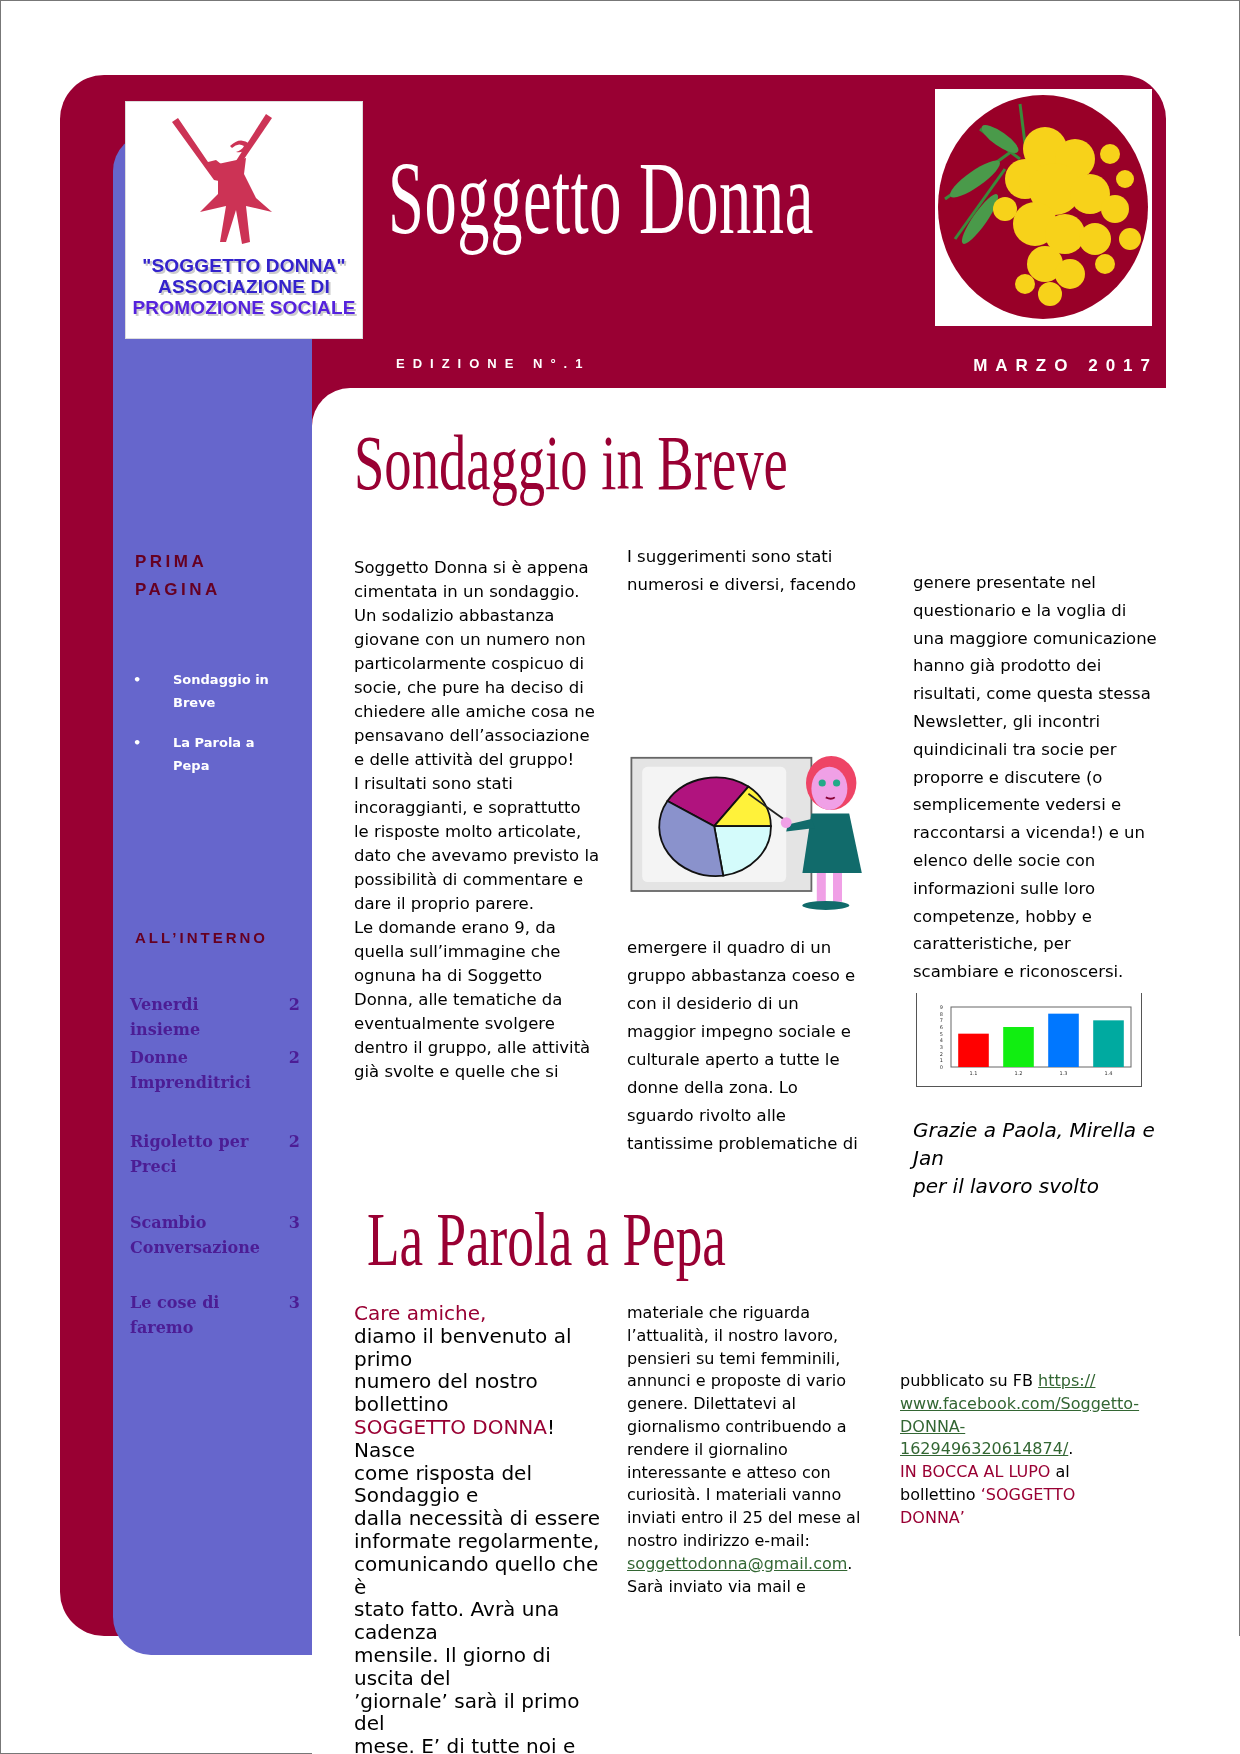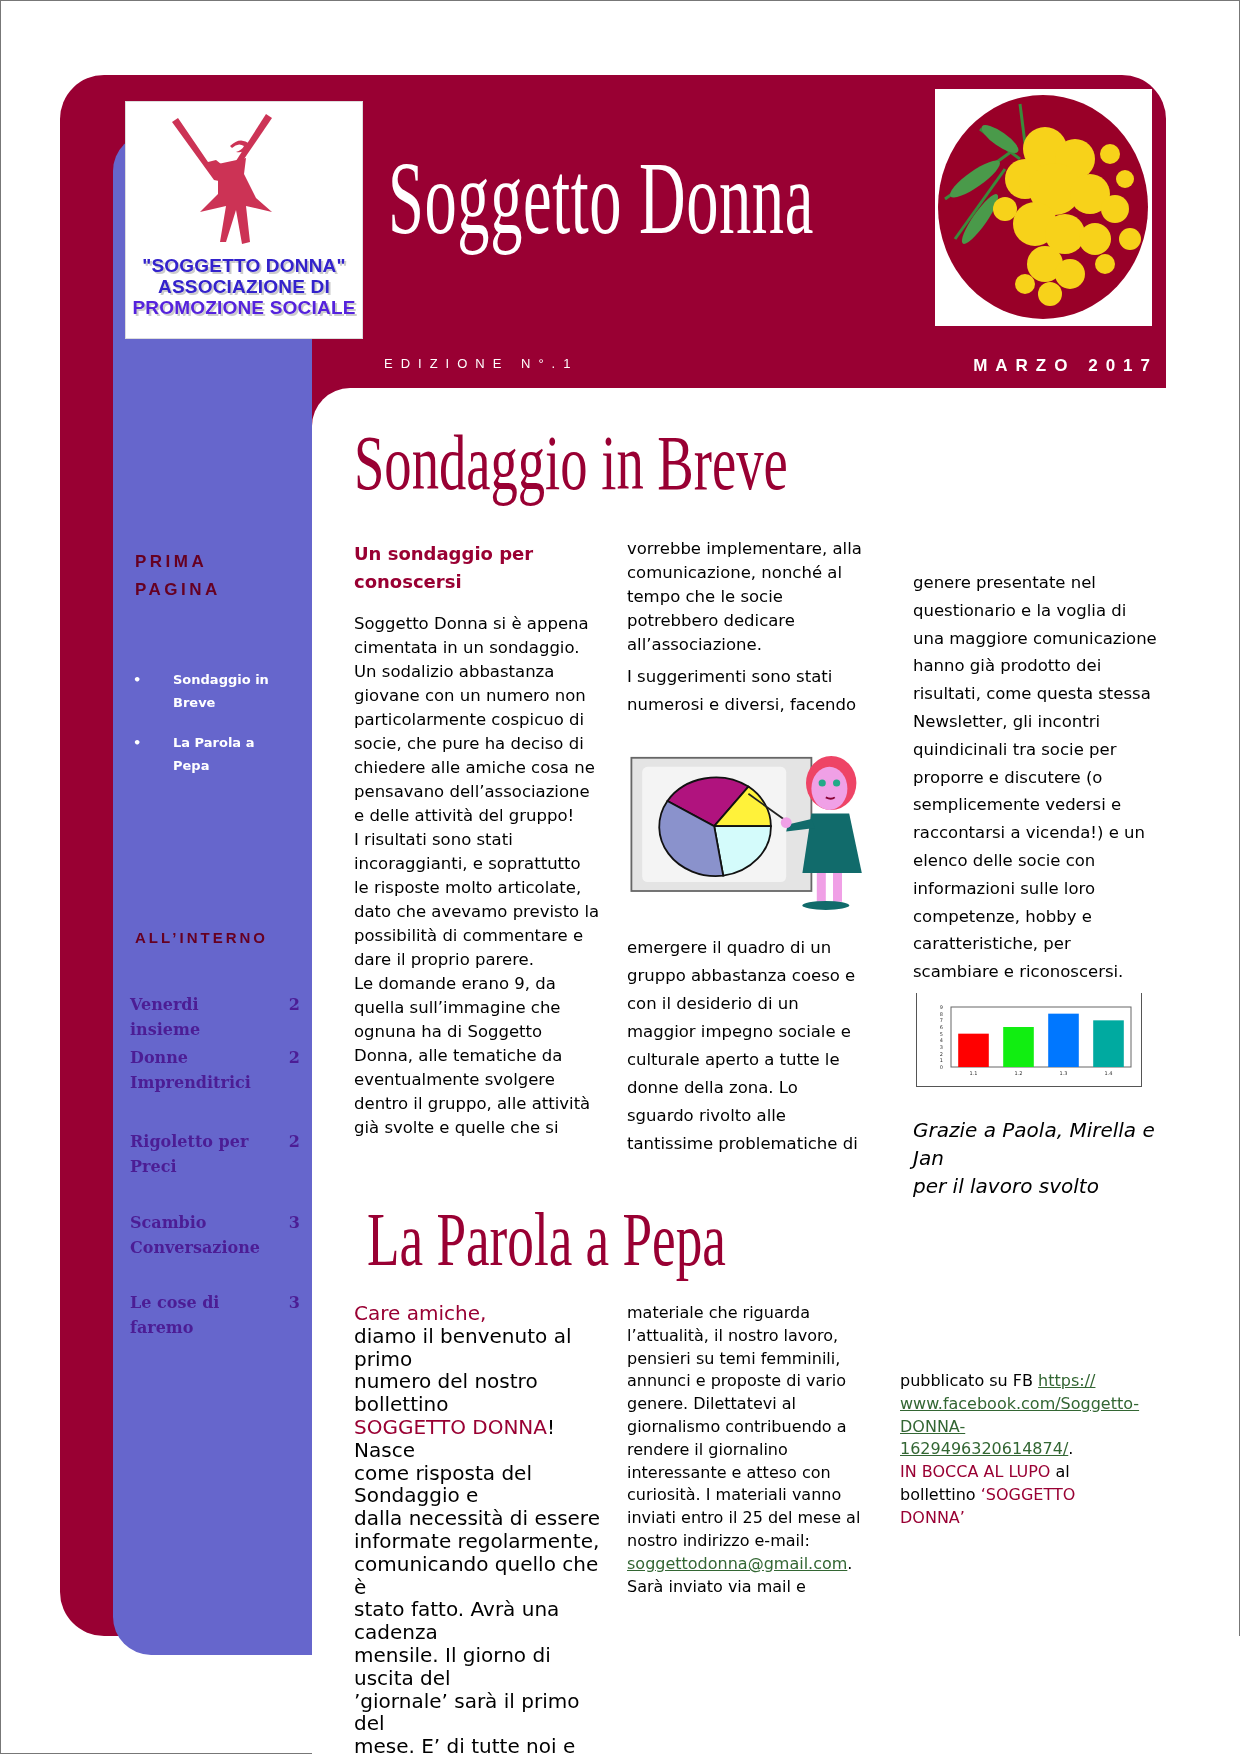--- a/index.html
+++ b/index.html
@@ -7,21 +7,21 @@
     .page-border { position: absolute; left: 0; top: 0; width: 1238px; height: 1752px; border: 1px solid #777; }
     .maroon-frame { position: absolute; left: 60px; top: 75px; width: 1106px; height: 1561px; background: #990033; border-radius: 44px 44px 0 44px; }
     .sidebar { position: absolute; left: 113px; top: 133px; width: 199px; height: 1522px; background: #6666cc; border-radius: 38px 0 0 38px; }
     .content-panel { position: absolute; left: 312px; top: 388px; width: 854px; height: 1366px; background: #ffffff; border-top-left-radius: 38px; }
     .content-panel-ext { position: absolute; left: 312px; top: 1636px; width: 928px; height: 118px; background: #fff; }
     .logo-box { position: absolute; left: 125px; top: 101px; width: 236px; height: 236px; background: #fff; border: 1px solid #ddd; }
     .logo-text { position: absolute; left: 0; width: 236px; top: 153px; text-align: center; font-family: "Liberation Sans", sans-serif; font-weight: bold; font-size: 19px; line-height: 21px; color: #3322cc; letter-spacing: 0.2px; text-shadow: 2px 2px 0 #ccc; }
     .logo-text .l3 { color: #5522dd; }
     .masthead-title { position: absolute; left: 388px; top: 138px; font-family: "Liberation Serif", serif; font-size: 104px; color: #fff; transform: scaleX(0.62); transform-origin: left top; white-space: nowrap; letter-spacing: 1px; }
     .mimosa-box { position: absolute; left: 935px; top: 89px; width: 217px; height: 237px; background: #fff; }
-    .edition { position: absolute; top: 356px; left: 384px; color: #fff; font-size: 13px; font-weight: normal; letter-spacing: 8px; font-family: "Liberation Sans", sans-serif; }
+    .edition { position: absolute; top: 356px; left: 396px; color: #fff; font-size: 13px; font-weight: bold; letter-spacing: 8px; font-family: "Liberation Sans", sans-serif; }
     .date { position: absolute; top: 356px; right: 82px; color: #fff; font-size: 17px; font-weight: bold; letter-spacing: 8px; font-family: "Liberation Sans", sans-serif; }
     .section-title { position: absolute; font-family: "Liberation Serif", serif; color: #990033; white-space: nowrap; transform: scaleX(0.7); transform-origin: left top; }
     .side-heading { position: absolute; left: 135px; color: #660022; font-family: "Liberation Sans", sans-serif; font-weight: bold; font-size: 17px; letter-spacing: 3.5px; line-height: 28px; }
     .side-bullets { position: absolute; left: 133px; top: 668px; width: 170px; list-style: none; margin: 0; padding: 0; }
     .side-bullets li { position: relative; color: #fff; font-weight: bold; font-size: 13px; line-height: 23px; padding-left: 40px; margin-bottom: 17px; font-family: "DejaVu Sans", sans-serif; }
     .side-bullets .dot { position: absolute; left: 0; top: 0; }
     .toc { position: absolute; left: 130px; top: 992px; width: 170px; }
     .toc-row { display: flex; justify-content: space-between; color: #4c1d95; font-family: "DejaVu Serif", serif; font-weight: bold; font-size: 16px; line-height: 25px; }
     .toc-row .t { width: 140px; }
     .col { position: absolute; font-family: "DejaVu Sans", sans-serif; font-size: 16.5px; line-height: 24px; color: #000; }
@@ -150,24 +150,20 @@
     <div class="t">
         <div>Le cose di faremo</div>
       </div>
     <div>3</div>
   </div>
 </div>
 
 <div class="section-title" style="left:354px;top:418px;font-size:78px">Sondaggio in Breve</div>
 
 <div class="col" style="left:354px;top:540px;width:255px">
-  <div class="sub-heading">
-    <div>Un sondaggio per</div>
-    <div>conoscersi</div>
-  </div>
   <div id="a1c1" style="margin-top:16px">
       <div>Soggetto Donna si è appena</div>
       <div>cimentata in un sondaggio.</div>
       <div>Un sodalizio abbastanza</div>
       <div>giovane con un numero non</div>
       <div>particolarmente cospicuo di</div>
       <div>socie, che pure ha deciso di</div>
       <div>chiedere alle amiche cosa ne</div>
       <div>pensavano dell’associazione</div>
       <div>e delle attività del gruppo!</div>
@@ -181,27 +177,20 @@
       <div>quella sull’immagine che</div>
       <div>ognuna ha di Soggetto</div>
       <div>Donna, alle tematiche da</div>
       <div>eventualmente svolgere</div>
       <div>dentro il gruppo, alle attività</div>
       <div>già svolte e quelle che si</div>
     </div>
 </div>
 
 <div class="col" style="left:627px;top:537px;width:260px">
-  <div id="a1c2a">
-      <div>vorrebbe implementare, alla</div>
-      <div>comunicazione, nonché al</div>
-      <div>tempo che le socie</div>
-      <div>potrebbero dedicare</div>
-      <div>all’associazione.</div>
-    </div>
   <div id="a1c2b" style="margin-top:6px;line-height:28px">
       <div>I suggerimenti sono stati</div>
       <div>numerosi e diversi, facendo</div>
     </div>
 </div>
 
 <div class="clip-art">
   <svg width="264" height="180" viewBox="0 0 280 200">
     <rect x="6" y="22" width="200" height="148" fill="#e4e4e4" stroke="#666" stroke-width="2"></rect>
     <rect x="18" y="32" width="160" height="128" rx="6" fill="#f4f4f4"></rect>

